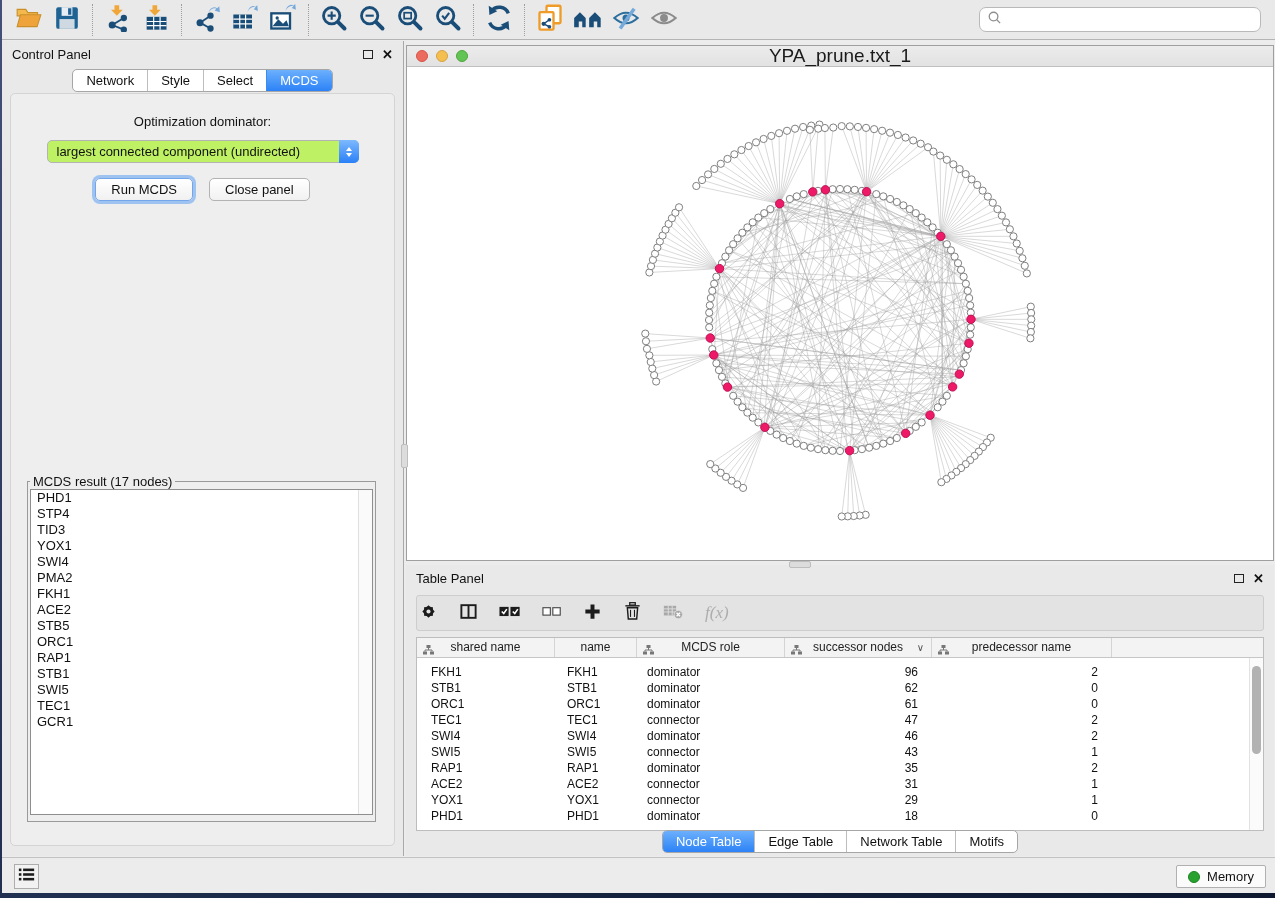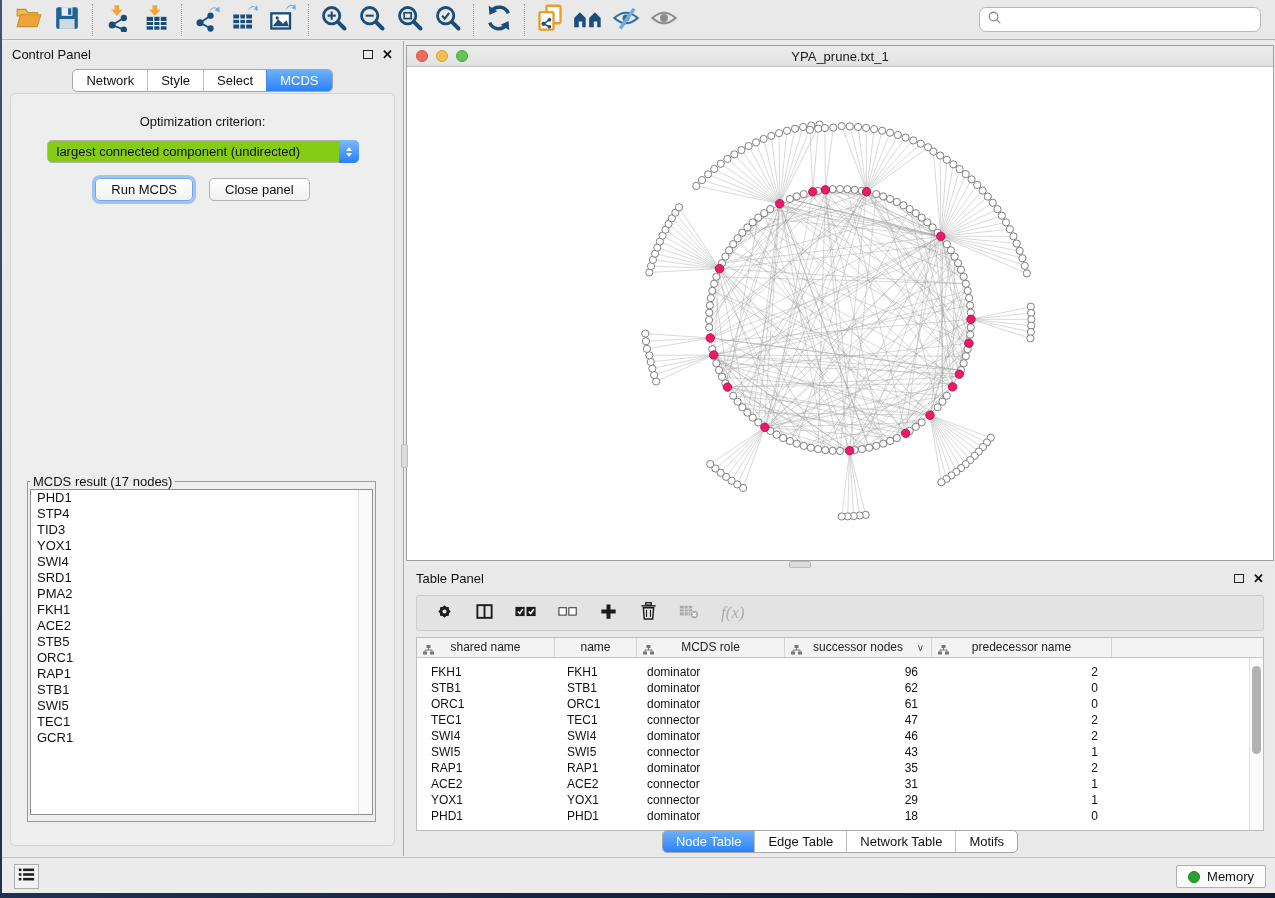--- a/index.html
+++ b/index.html
@@ -30,21 +30,21 @@
   .control-panel { position:absolute; left:0; top:41px; width:402px; bottom:37px;
     background:#e9e9e9; border-right:1px solid #a9a9a9; }
   .seg-row { display:flex; justify-content:center; margin-top:1px; position:relative; z-index:2; }
   .seg { display:inline-flex; background:#fff; border:1px solid #a6a6a6; border-radius:5px; overflow:hidden; }
   .seg-item { padding:3px 13px; font-size:13px; color:#111; border-left:1px solid #bdbdbd; cursor:default; white-space:nowrap; }
   .seg-item:first-child { border-left:none; }
   .seg-item.selected { background:linear-gradient(#6cb0fd,#2c82f6); color:#fff; border-left-color:#3c8cf0; }
   .mcds-pane { position:absolute; left:8px; right:8px; top:52px; bottom:10px;
     background:#eeeeee; border:1px solid #d4d4d4; border-radius:5px; }
   .opt-label { text-align:center; margin-top:20px; font-size:13px; }
-  .dropdown { margin:11px auto 0; width:312px; height:23px; background:#84cc16; border:1px solid #b3b3b3;
+  .dropdown { margin:11px auto 0; width:312px; height:23px; background:#bef264; border:1px solid #b3b3b3;
     border-radius:5px; display:flex; align-items:center; position:relative; font-size:13px; padding-left:9px; }
   .dd-stepper { position:absolute; right:-1px; top:-1px; bottom:-1px; width:20px; border-radius:0 5px 5px 0;
     background:linear-gradient(#7db9fe,#2a80f7); display:flex; flex-direction:column;
     align-items:center; justify-content:center; gap:2px; }
   .tri-up { width:0; height:0; border-left:3.5px solid transparent; border-right:3.5px solid transparent; border-bottom:4.5px solid #fff; }
   .tri-down { width:0; height:0; border-left:3.5px solid transparent; border-right:3.5px solid transparent; border-top:4.5px solid #fff; }
   .btn-row { display:flex; justify-content:center; gap:16px; margin-top:15px; }
   .mac-btn { height:23px; padding:0 15px; background:linear-gradient(#ffffff,#f1f1f1);
     border:1px solid #b3b3b3; border-radius:5px; font-size:13px; display:flex; align-items:center; cursor:default; }
   .mac-btn.focused { box-shadow:0 0 0 3px rgba(106,166,244,.6); border-color:#74a7ea; }
@@ -53,34 +53,34 @@
   .result-group legend { font-size:13px; padding:0 3px; }
   .result-list { position:relative; width:100%; height:calc(100% - 4px); background:#fff;
     border:1px solid #8e8e8e; overflow:hidden; }
   .list-scroll { position:absolute; right:0; top:0; bottom:0; width:14px; background:#fafafa; border-left:1px solid #e0e0e0; }
   .list-item { font-size:13px; line-height:16px; padding-left:6px; }
 
   
   .network-window { position:absolute; left:404px; top:45px; right:1px; height:516px;
     background:#fff; border:1px solid #9f9f9f; }
   .net-titlebar { height:21px; background:linear-gradient(#ececec,#e2e2e2); border-bottom:1px solid #c0c0c0;
-    position:relative; display:flex; align-items:center; justify-content:center; font-size:13px; color:#1a1a1a; }
+    position:relative; display:flex; align-items:center; justify-content:center; font-size:19px; color:#1a1a1a; }
   .traffic { position:absolute; left:9px; top:4px; display:flex; gap:8px; }
   .tl { width:12px; height:12px; border-radius:50%; }
   .tl.red { background:#ed6a5e; border:1px solid #d55548; }
   .tl.yellow { background:#f5bf4f; border:1px solid #d6a243; }
   .tl.green { background:#61c454; border:1px solid #51a53e; }
   .net-canvas { position:absolute; left:0; right:0; top:21px; bottom:0; background:#fff; }
 
   
   .table-panel { position:absolute; left:404px; top:565px; right:1px; bottom:37px; background:#e9e9e9; }
   .hgrip { position:absolute; left:383px; top:-4px; width:22px; height:7px; background:#dcdcdc;
     border:1px solid #bdbdbd; border-radius:2px; }
   .tp-toolbar { position:absolute; left:10px; right:10px; top:30px; height:36px; background:#e3e3e3;
-    border:1px solid #cdcdcd; border-radius:3px; display:flex; align-items:center; gap:21px; padding-left:18px; }
+    border:1px solid #cdcdcd; border-radius:3px; display:flex; align-items:center; gap:21px; padding-left:2px; }
   .fx { font-family:"Liberation Serif", serif; font-style:italic; font-size:17px; color:#adadad; }
   .tp-table { position:absolute; left:10px; right:10px; top:72px; bottom:25px; background:#fff; border:1px solid #bdbdbd; overflow:hidden; }
   .thead { display:flex; height:20px; background:#f3f3f3; border-bottom:1px solid #c6c6c6; font-size:12px; color:#222; }
   .th { border-right:1px solid #d4d4d4; line-height:19px; position:relative; text-align:center; white-space:nowrap; }
   .col-icon { position:absolute; left:6px; top:4px; }
   .sort-chevron { position:absolute; right:7px; top:0; color:#555; font-size:10px; }
   .c0{width:138px}.c1{width:82px}.c2{width:148px}.c3{width:147px}.c4{width:180px}
   .tbody { position:absolute; left:0; right:14px; top:20px; bottom:0; padding-top:6px; }
   .trow { display:flex; height:16px; font-size:12px; line-height:16px; }
   .td { white-space:nowrap; overflow:hidden; }
@@ -267,42 +267,41 @@
     </div>
     <div class="seg-row">
       <div class="seg">
           <div class="seg-item">Network</div>
           <div class="seg-item">Style</div>
           <div class="seg-item">Select</div>
           <div class="seg-item selected">MCDS</div>
         </div>
     </div>
     <div class="mcds-pane">
-      <div class="opt-label">Optimization criterion:</div>
+      <div class="opt-label">Optimization dominator:</div>
       <div class="dropdown">
         <span>largest connected component (undirected)</span>
         <span class="dd-stepper">
             <span class="tri-up"></span>
             <span class="tri-down"></span>
           </span>
       </div>
       <div class="btn-row">
         <div class="mac-btn focused">Run MCDS</div>
         <div class="mac-btn">Close panel</div>
       </div>
       <fieldset class="result-group">
         <legend>MCDS result (17 nodes)</legend>
         <div class="result-list">
           <div class="list-scroll"></div>
         <div class="list-item">PHD1</div>
             <div class="list-item">STP4</div>
             <div class="list-item">TID3</div>
             <div class="list-item">YOX1</div>
             <div class="list-item">SWI4</div>
-            <div class="list-item">SRD1</div>
             <div class="list-item">PMA2</div>
             <div class="list-item">FKH1</div>
             <div class="list-item">ACE2</div>
             <div class="list-item">STB5</div>
             <div class="list-item">ORC1</div>
             <div class="list-item">RAP1</div>
             <div class="list-item">STB1</div>
             <div class="list-item">SWI5</div>
             <div class="list-item">TEC1</div>
             <div class="list-item">GCR1</div>

